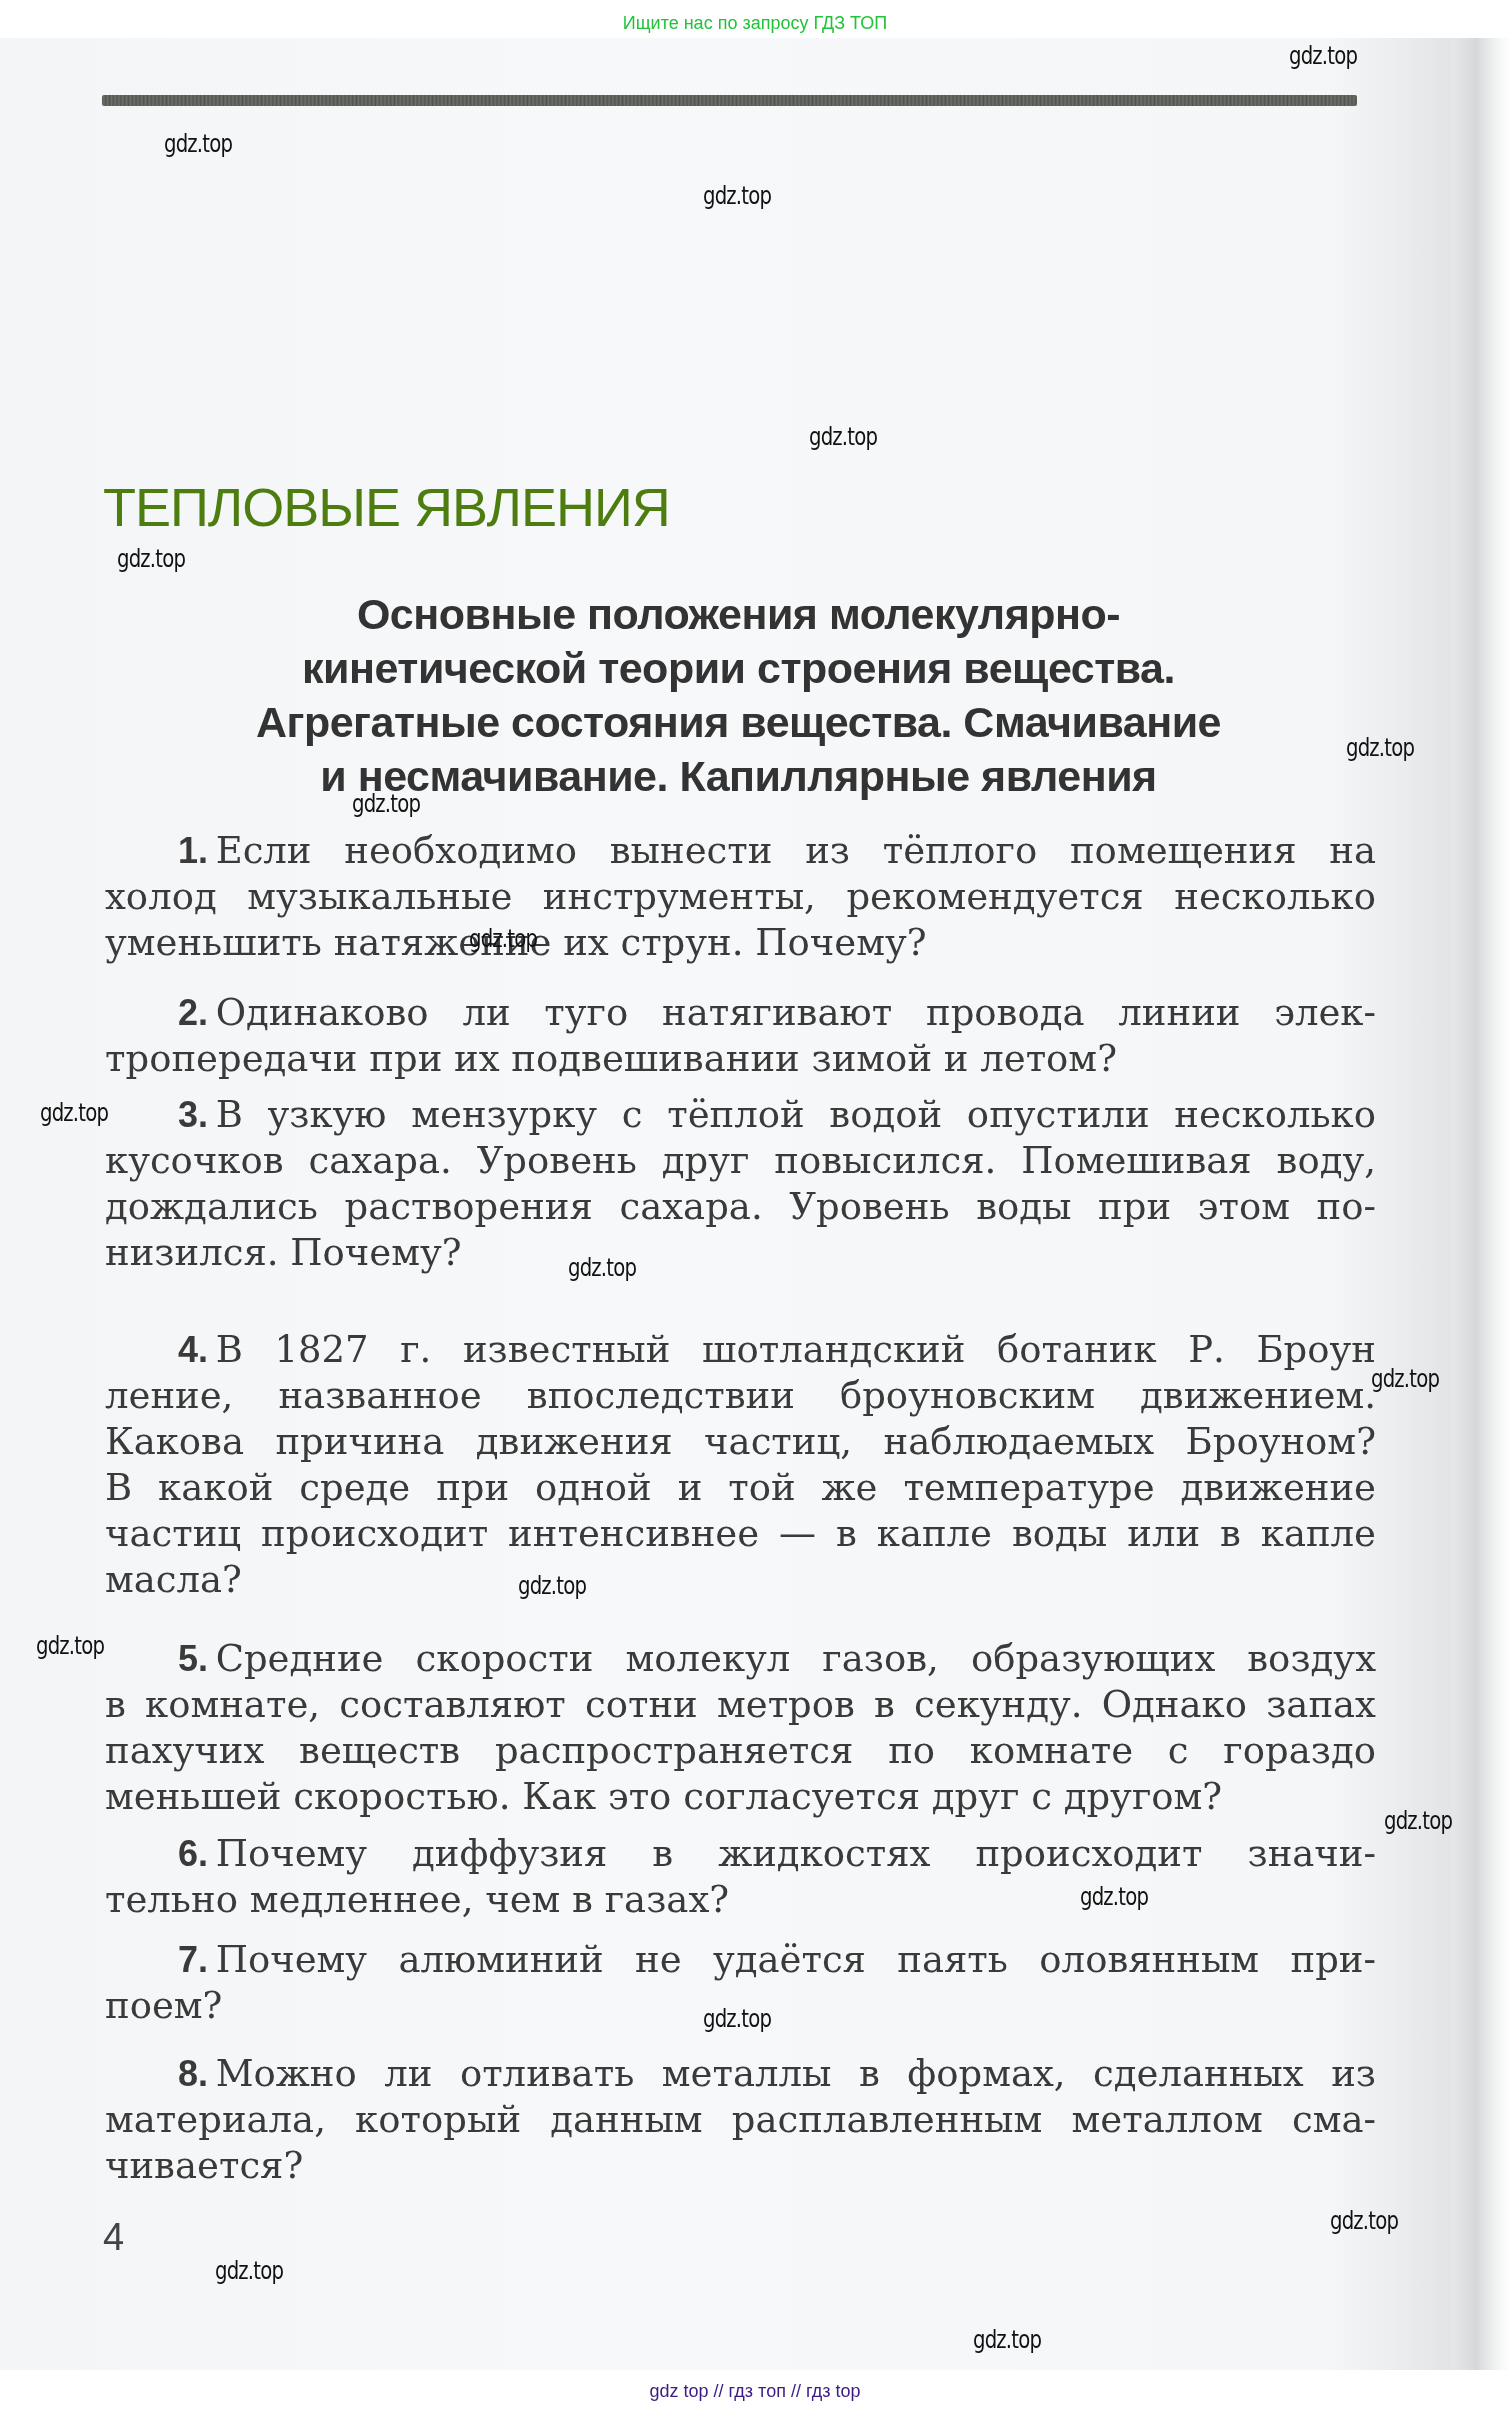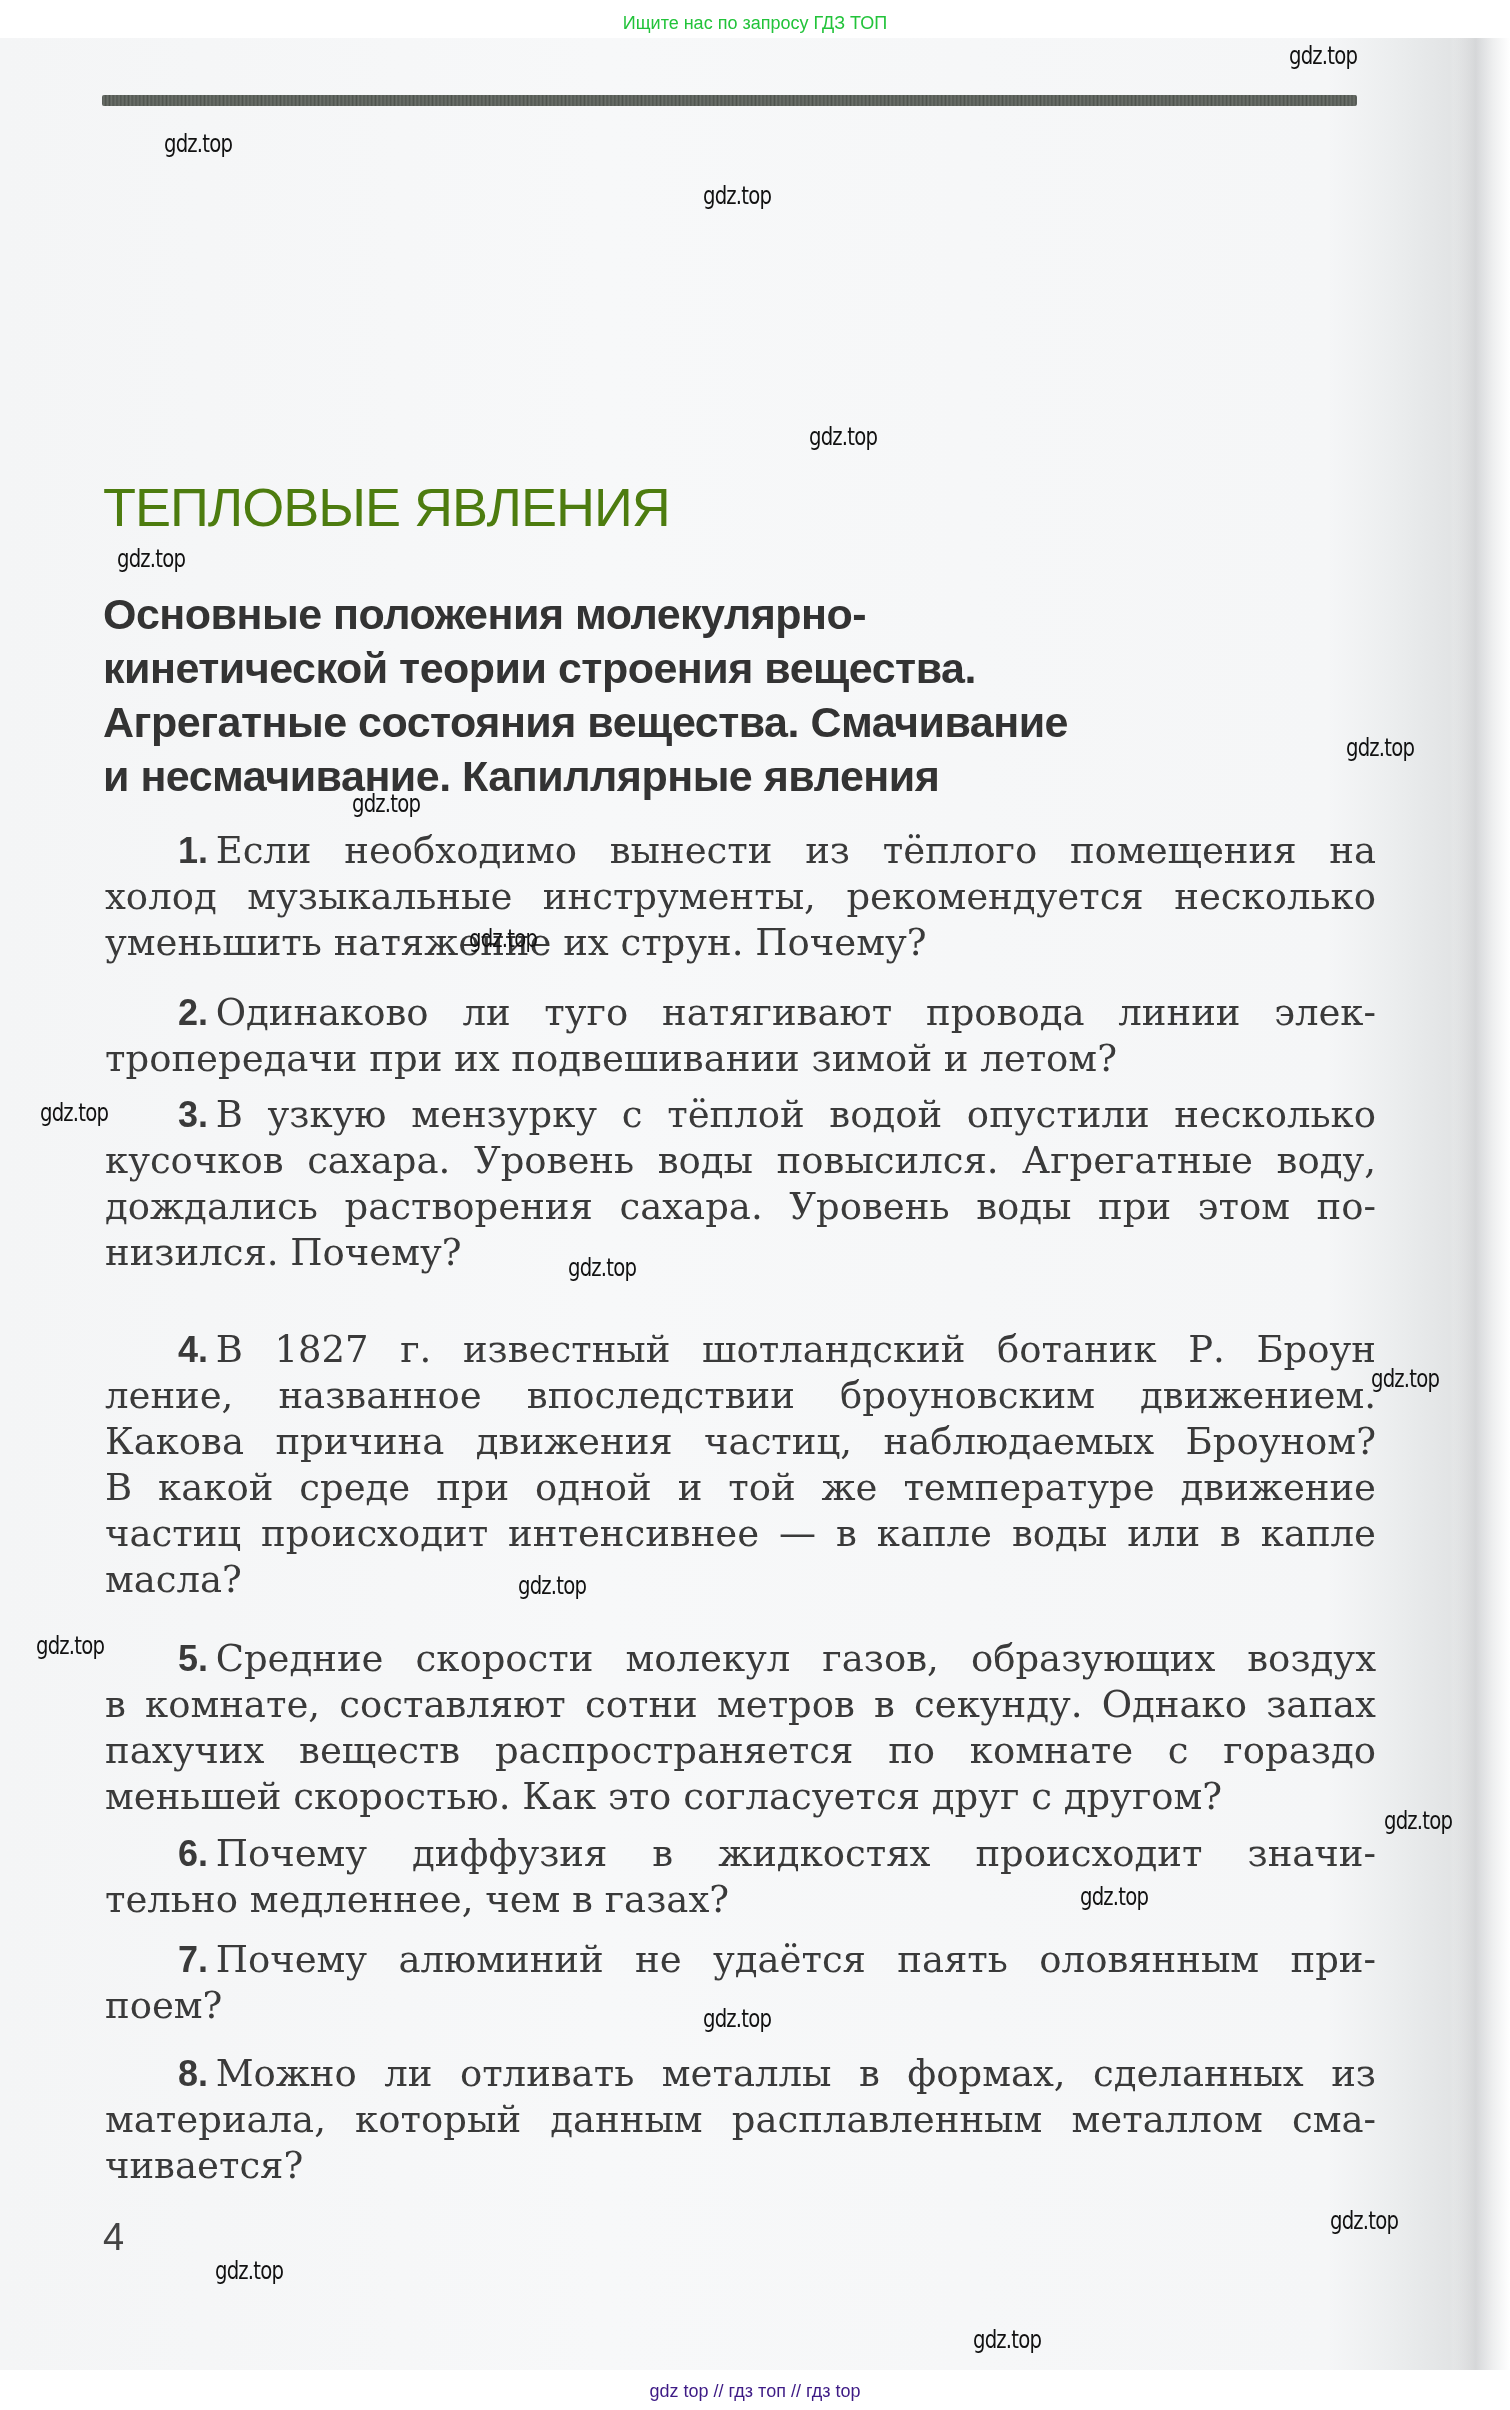--- a/index.html
+++ b/index.html
@@ -27,21 +27,21 @@
     border-radius: 1.9px;
   }
   .section-title {
     position: absolute; left: 103px; top: 476px;
     font-family: "Liberation Sans", sans-serif; font-size: 54px; font-weight: normal;
     color: #4d7c0f; letter-spacing: -1px; white-space: nowrap;
   }
   .topic {
     position: absolute; left: 103px; top: 587px; width: 1271px;
     font-family: "Liberation Sans", sans-serif; font-weight: bold; font-size: 43px;
-    line-height: 54px; color: #333333; letter-spacing: -0.5px;
+    line-height: 54px; color: #333333; letter-spacing: -0.5px; text-align: center;
   }
   .topic .tl { display: block; white-space: nowrap; }
   .q {
     position: absolute; left: 105px; width: 1271px;
     font-size: 37px; line-height: 46px; color: #3a3a3a;
   }
   .q .ln { display: block; white-space: nowrap; text-align: justify; text-align-last: justify; height: 46px; overflow: visible; }
   .q .ln.last { text-align-last: left; }
   .q .num {
     font-family: "Liberation Sans", sans-serif; font-weight: bold; font-size: 36px; color: #3a3a3a;
@@ -90,21 +90,21 @@
   <span class="ln last">уменьшить натяжение их струн. Почему?</span>
 </div>
 
 <div class="q" style="top:990px">
   <span class="ln first"><span class="num">2.</span><span>Одинаково ли туго натягивают провода линии элек-</span></span>
   <span class="ln last">тропередачи при их подвешивании зимой и летом?</span>
 </div>
 
 <div class="q" style="top:1092px">
   <span class="ln first"><span class="num">3.</span><span>В узкую мензурку с тёплой водой опустили несколько</span></span>
-  <span class="ln">кусочков сахара. Уровень воды повысился. Агрегатные воду,</span>
+  <span class="ln">кусочков сахара. Уровень друг повысился. Помешивая воду,</span>
   <span class="ln">дождались растворения сахара. Уровень воды при этом по-</span>
   <span class="ln last">низился. Почему?</span>
 </div>
 
 <div class="q" style="top:1327px">
   <span class="ln first"><span class="num">4.</span><span>В 1827 г. известный шотландский ботаник Р. Броун</span></span>
   <span class="ln">ление, названное впоследствии броуновским движением.</span>
   <span class="ln">Какова причина движения частиц, наблюдаемых Броуном?</span>
   <span class="ln">В какой среде при одной и той же температуре движение</span>
   <span class="ln">частиц происходит интенсивнее — в капле воды или в капле</span>

